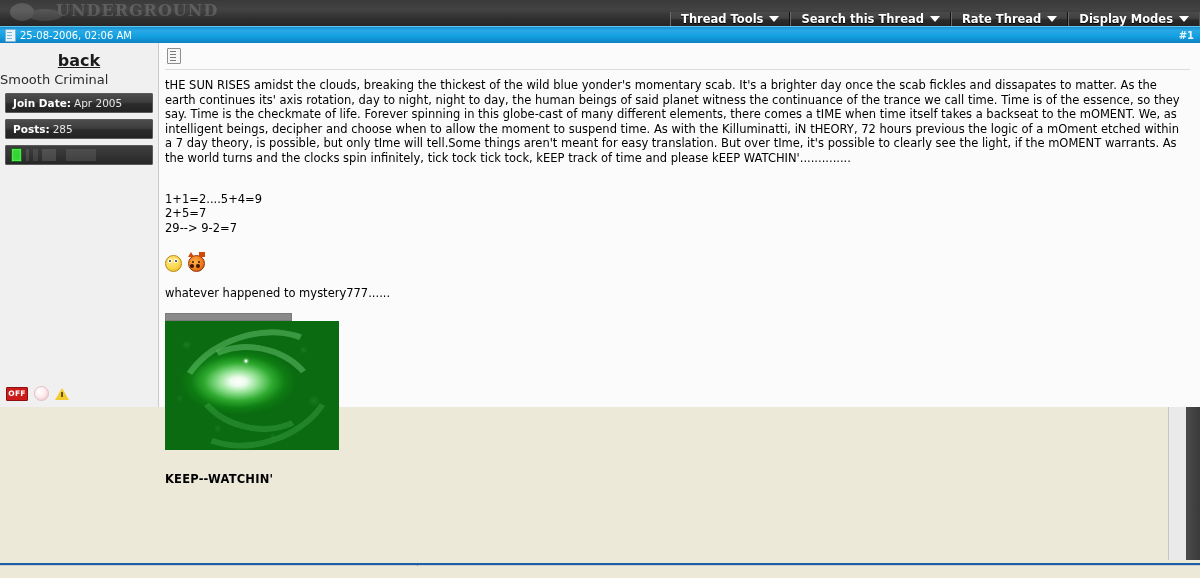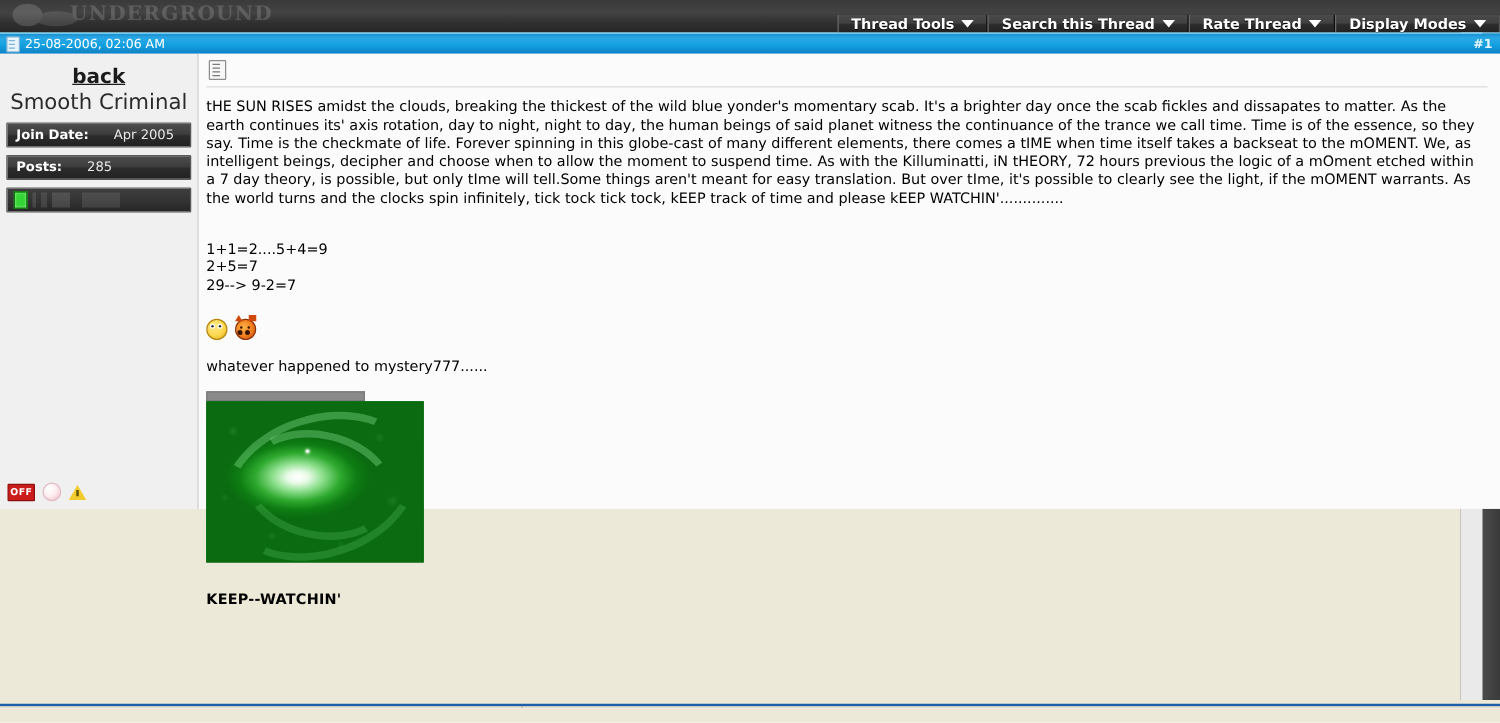--- a/index.html
+++ b/index.html
@@ -82,32 +82,32 @@
     position:relative;
     box-sizing:border-box;
   }
   .username{
     text-align:center;margin-top:8px;
     font-size:16px;font-weight:bold;color:#1b1b1b;
     text-decoration:underline;font-family:"DejaVu Sans","Liberation Sans",sans-serif;
     cursor:pointer;
   }
   .usertitle{
-    text-align:center;font-size:17px;color:#2b2b2b;margin-top:2px;
+    text-align:left;font-size:13px;color:#2b2b2b;margin-top:2px;
   }
   .stat-bar{
     margin:6px 5px 0 5px;height:20px;
     background:linear-gradient(to bottom,#4d4d4d 0%,#3d3d3d 45%,#2b2b2b 55%,#232323 100%);
     border:1px solid #5a5a5a;
     display:flex;align-items:center;
     padding-left:7px;box-sizing:border-box;
     color:#e6e6e6;font-size:10.5px;
     border-radius:1px;
   }
-  .stat-bar b{color:#fff;font-size:10.5px;margin-right:20px;}
+  .stat-bar b{color:#fff;font-size:10.5px;margin-right:3px;}
   .rep-bar{
     margin:6px 5px 0 5px;height:20px;
     background:linear-gradient(to bottom,#3e3e3e 0%,#343434 50%,#262626 100%);
     border:1px solid #5a5a5a;
     display:flex;align-items:center;gap:4px;
     padding-left:5px;box-sizing:border-box;border-radius:1px;
     overflow:hidden;
   }
   .rep-square{
     width:9px;height:12px;background:#35d435;border:1px solid #0f6e0f;

